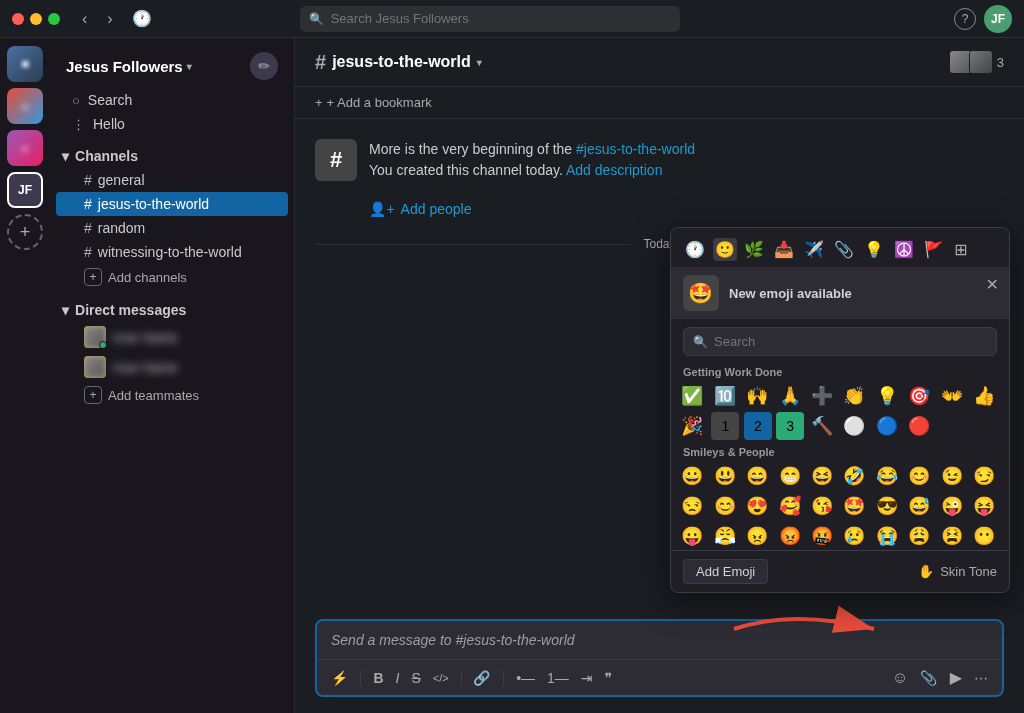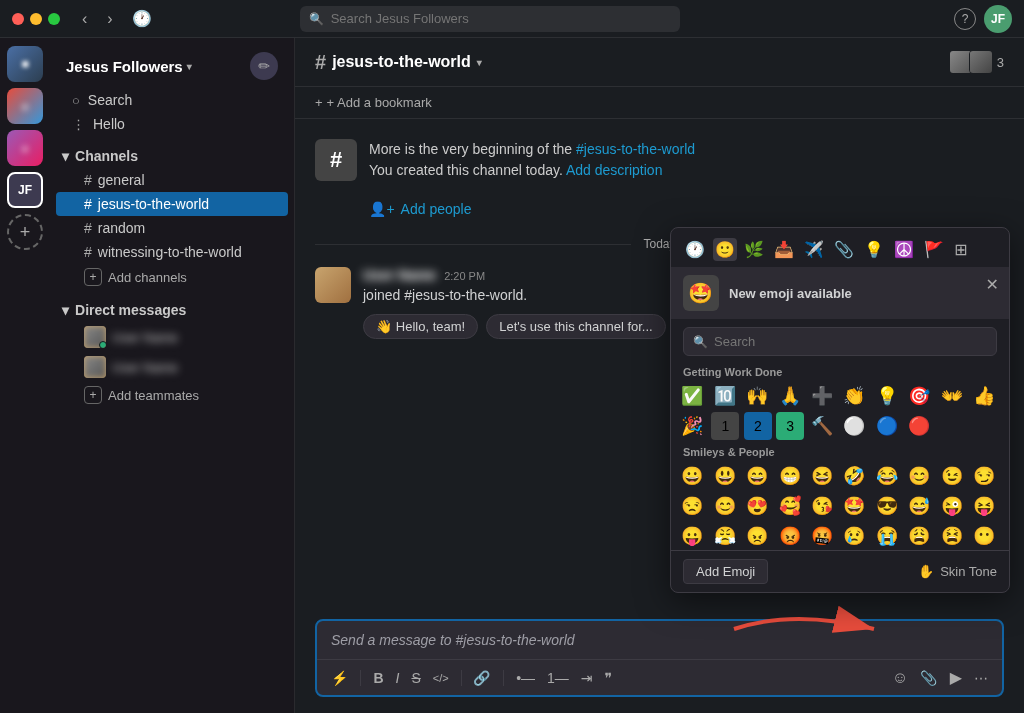--- a/index.html
+++ b/index.html
@@ -789,36 +789,20 @@
 
         <div class="add-people-btn">
           <span>👤+</span>
           <span>Add people</span>
         </div>
 
         <div class="date-divider">
           <span>Today</span>
         </div>
 
-        <div class="message">
-          <div class="msg-avatar">
-            <div></div>
-          </div>
-          <div class="msg-content">
-            <div class="msg-header">
-              <span class="msg-name-blurred">User Name</span>
-              <span class="msg-time">2:20 PM</span>
-            </div>
-            <div class="msg-text">joined #jesus-to-the-world.</div>
-            <div class="msg-suggestions">
-              <button class="suggestion-btn">👋 Hello, team!</button>
-              <button class="suggestion-btn">Let's use this channel for...</button>
-            </div>
-          </div>
-        </div>
       </div>
 
       <div class="message-input-area">
         <div class="message-input-wrapper">
           <div class="message-input-top">
             <span class="message-input-placeholder">Send a message to #jesus-to-the-world</span>
           </div>
           <div class="message-input-toolbar">
             <button class="toolbar-btn">⚡</button>
             <div class="toolbar-sep"></div>

